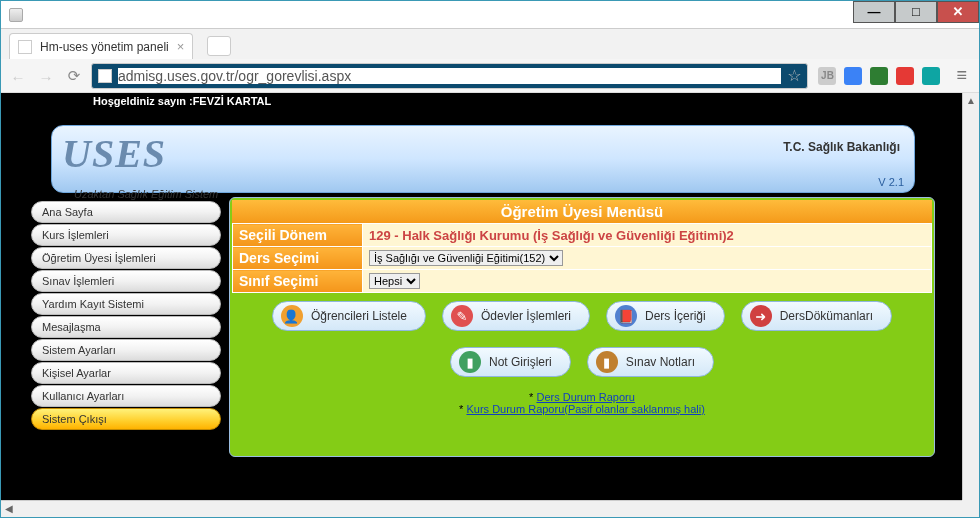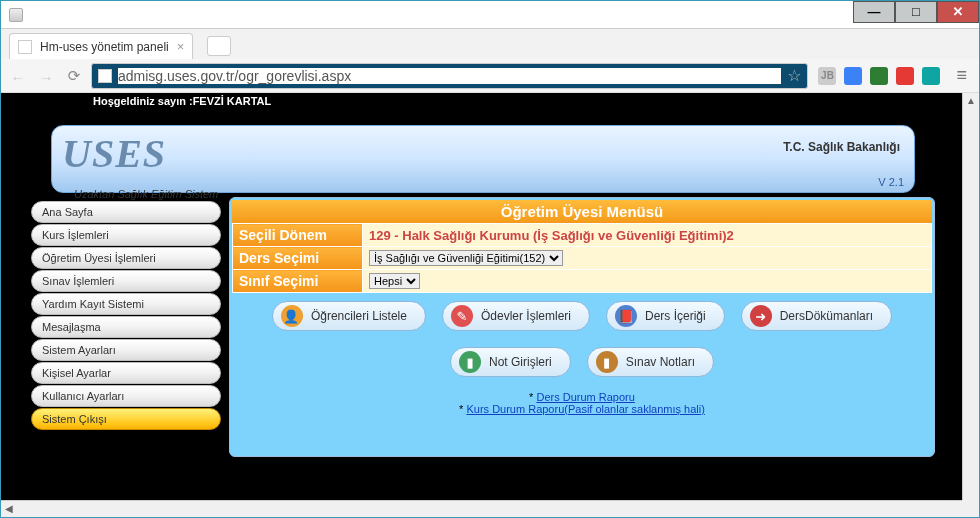--- a/index.html
+++ b/index.html
@@ -57,21 +57,21 @@
   .logo-sub { position:absolute; left:22px; top:62px; font-size:11px; font-style:italic; color:#333;}
   .ministry { position:absolute; right:14px; top:14px; font-size:12px; color:#333;font-weight:bold;}
   .version { position:absolute; right:10px; bottom:4px; font-size:11px; color:#2a5e9e;}
 
   .workarea { display:flex; margin:0 12px; gap:8px; }
 
   .sidebar { width:190px; display:flex; flex-direction:column; gap:1px; padding-top:4px;}
   .side-btn { height:22px; background: linear-gradient(180deg,#fff 0%, #f2f2f2 50%, #dcdcdc 100%); border:1px solid #bbb; border-radius:11px; font-size:11px; color:#333; display:flex; align-items:center; padding-left:10px; cursor:pointer;}
   .side-btn.active { background: linear-gradient(180deg,#fff27a 0%, #ffcf2b 60%, #ffb300 100%); border-color:#c48b00;}
 
-  .main { flex:1; background:#7dd3fc; border:1px solid #9bbde0; border-radius:6px; padding:2px; position:relative; min-height:260px;}
+  .main { flex:1; background:#84cc16; border:1px solid #9bbde0; border-radius:6px; padding:2px; position:relative; min-height:260px;}
 
   .menu-title { background: linear-gradient(180deg,#ffbb3b,#f49a1a); color:#fff; font-weight:bold; font-size:15px; text-align:center; padding:3px 0;}
 
   table.sel { width:100%; border-collapse:collapse; font-size:12px;}
   table.sel td { border:1px solid #fff;}
   .sel-lab { background: linear-gradient(180deg,#ffb43a,#f4951a); color:#fff; font-weight:bold; width:130px; padding:3px 6px; font-size:14px;}
   .sel-val { background:#fff6d3; padding:2px 6px;}
   .sel-val strong { color:#c44; font-size:13px;}
   .sel-val select { font-size:11px; border:1px solid #999; background:#efefef;}
 

